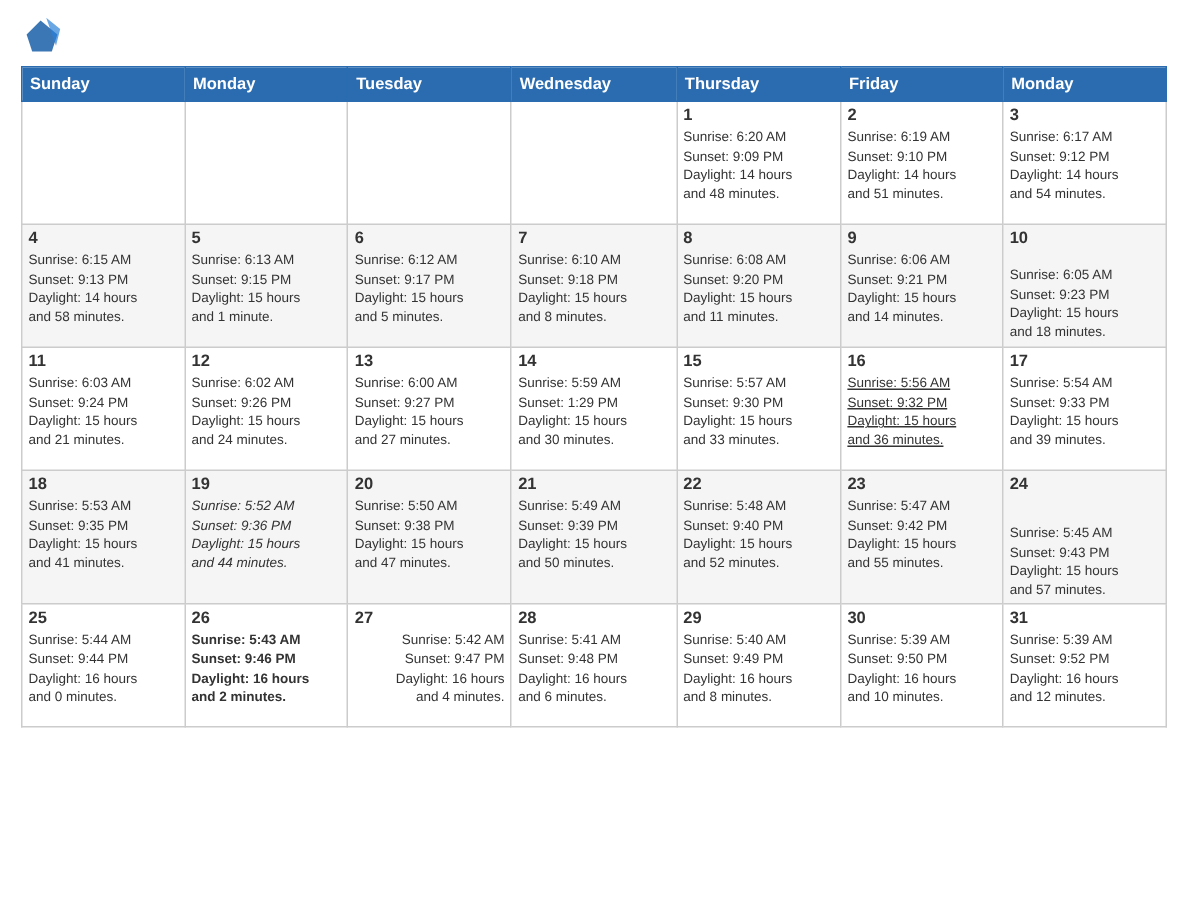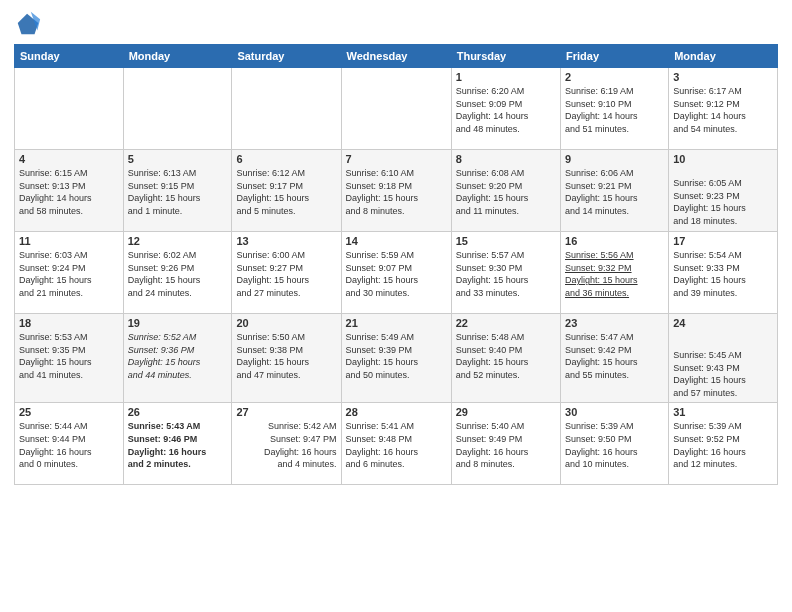--- a/index.html
+++ b/index.html
@@ -105,21 +105,21 @@
       <div class="month-title"></div>
       <div class="location"></div>
     </div>
   </div>
 
   <table class="calendar">
     <thead>
       <tr>
       <th>Sunday</th>
           <th>Monday</th>
-          <th>Saturday</th>
+          <th>Tuesday</th>
           <th>Wednesday</th>
           <th>Thursday</th>
           <th>Friday</th>
           <th>Monday</th>
         </tr>
     </thead>
     <tbody id="calendar-body">
     <tr class="row-odd">
           <td class="empty"></td>
           <td class="empty"></td>
@@ -216,21 +216,21 @@
           <td>
             <span class="day-num">13</span>
             <div class="day-info" style="white-space: pre-line;">Sunrise: 6:00 AM
 Sunset: 9:27 PM
 Daylight: 15 hours
 and 27 minutes.</div>
           </td>
           <td>
             <span class="day-num">14</span>
             <div class="day-info" style="white-space: pre-line;">Sunrise: 5:59 AM
-Sunset: 9:07 PM
+Sunset: 1:29 PM
 Daylight: 15 hours
 and 30 minutes.</div>
           </td>
           <td>
             <span class="day-num">15</span>
             <div class="day-info" style="white-space: pre-line;">Sunrise: 5:57 AM
 Sunset: 9:30 PM
 Daylight: 15 hours
 and 33 minutes.</div>
           </td>

